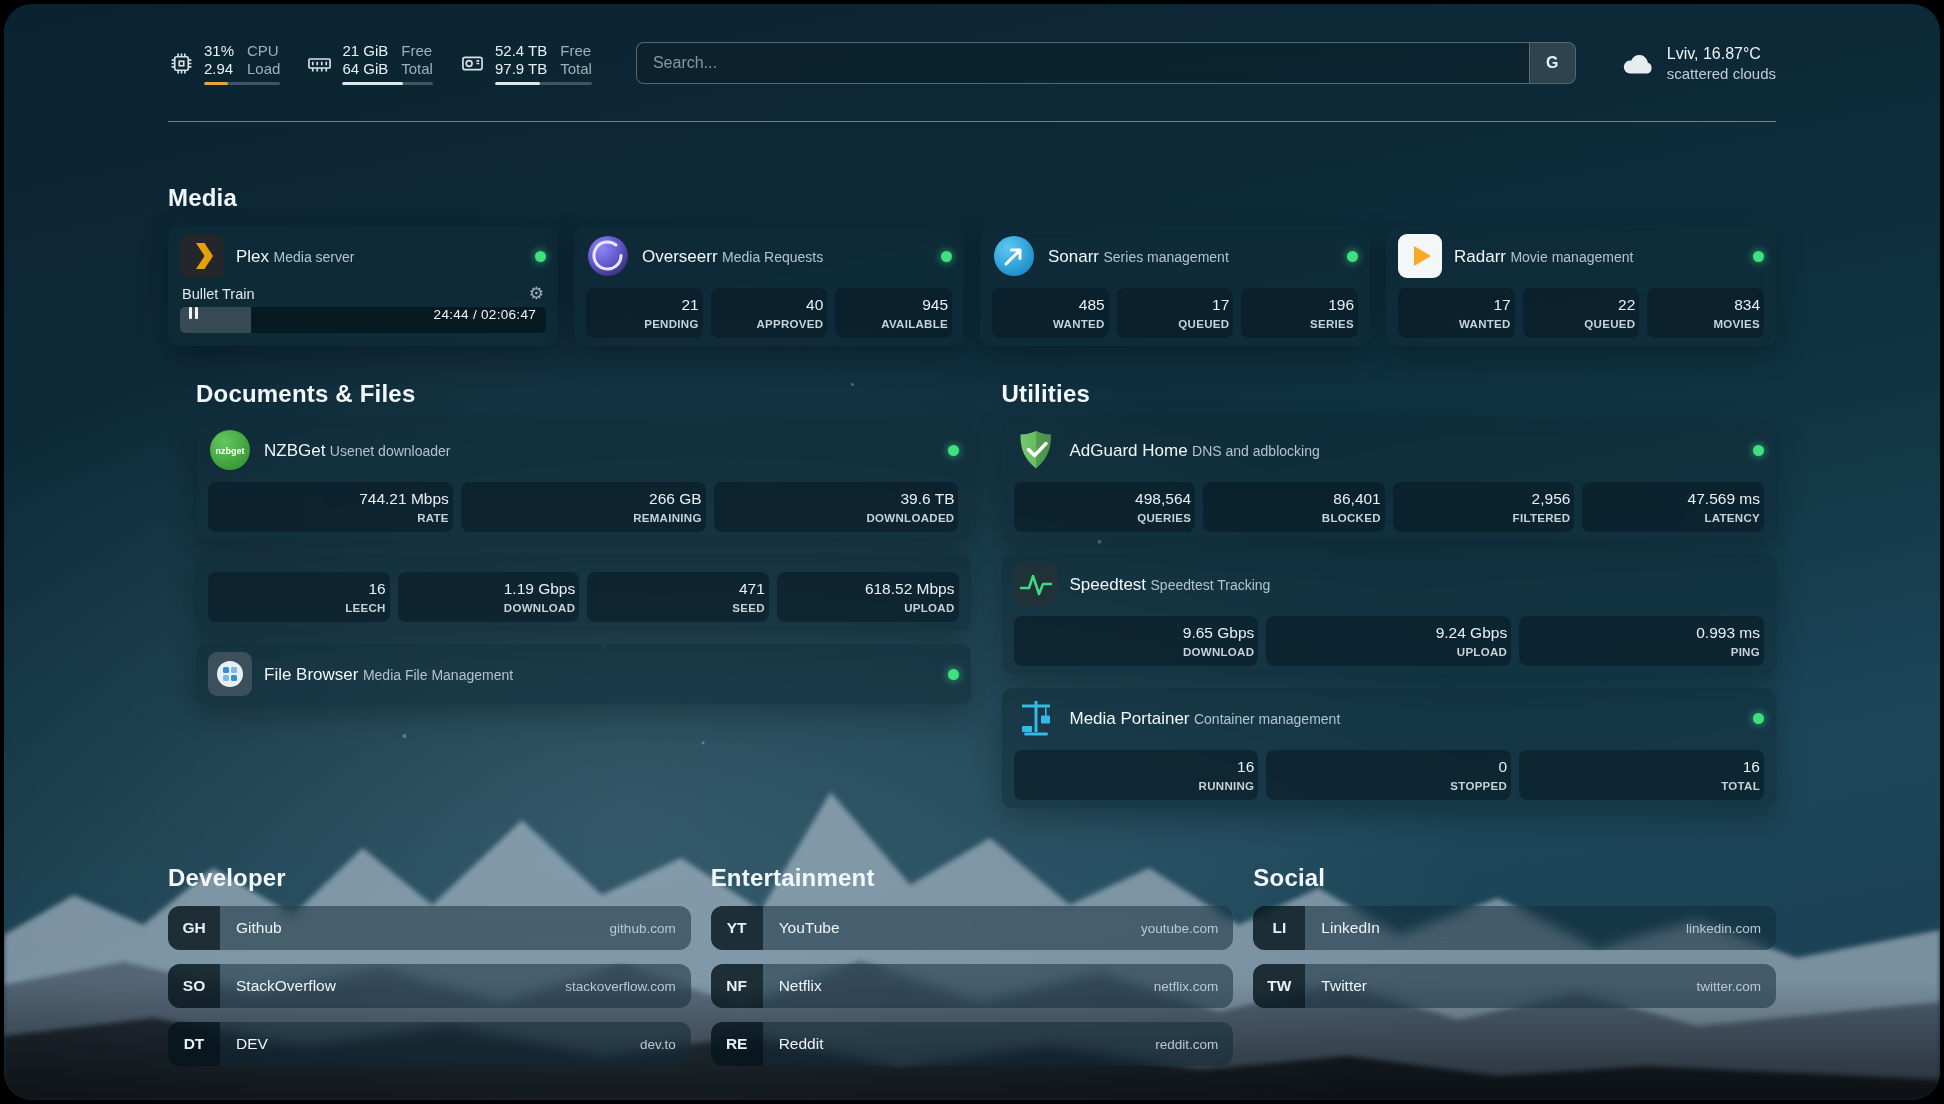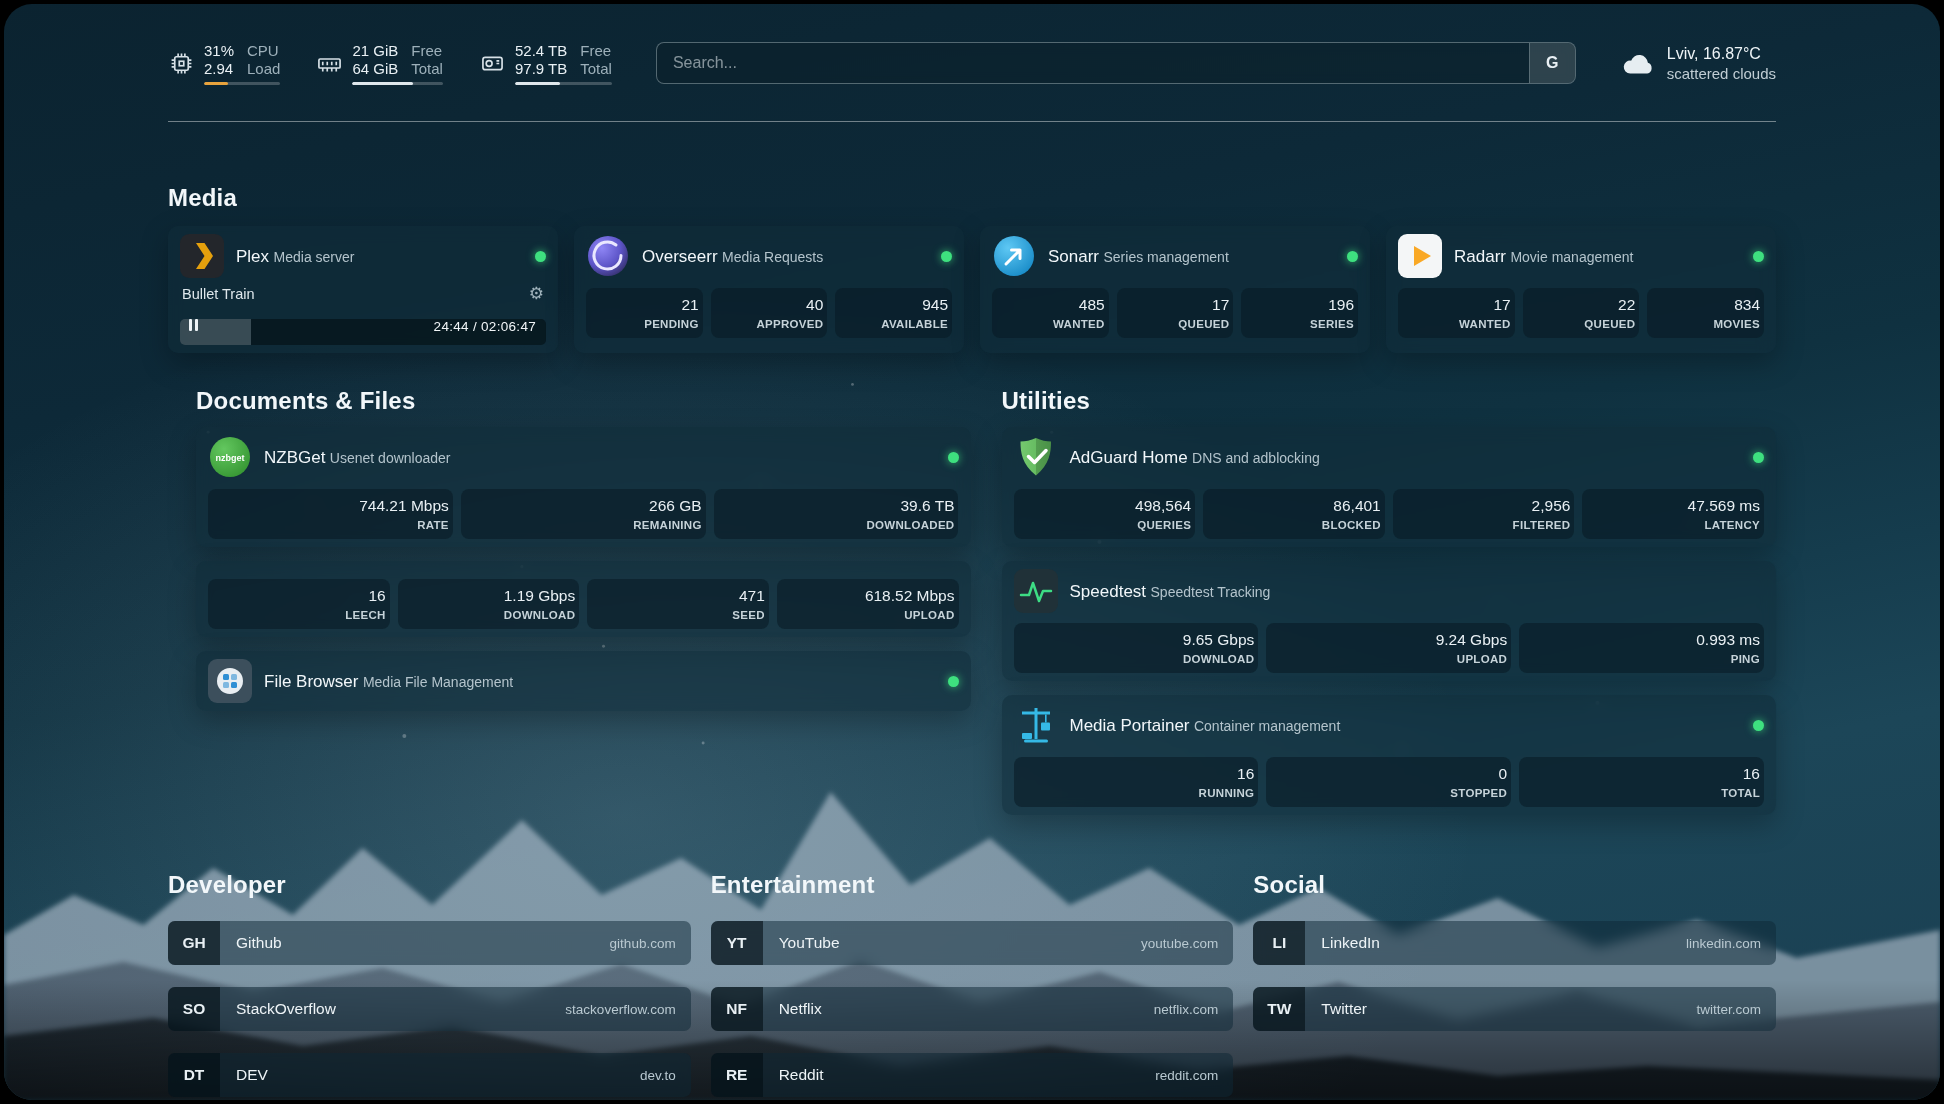--- a/index.html
+++ b/index.html
@@ -11,21 +11,21 @@
     background:radial-gradient(ellipse at 32% 74%, rgba(173,200,216,0.20), transparent 46%); }
   .bg-mountains { position:absolute; left:0; right:0; bottom:0; height:380px; width:100%; filter:blur(2.5px) saturate(0.85); }
   .bg-stars { position:absolute; inset:0; pointer-events:none; }
   .bg-dim { position:absolute; left:0; right:0; bottom:0; height:120px; pointer-events:none;
     background:linear-gradient(to top, rgba(0,0,0,0.5), transparent); }
 
   .content { position:relative; z-index:2; height:100%; }
 
   
   .topbar { display:flex; align-items:center; padding:30px 164px 0 164px; height:88px; }
-  .widgets { display:flex; align-items:center; gap:36px; }
+  .widgets { display:flex; align-items:center; gap:26px; }
   .widget { display:flex; align-items:center; gap:9px; }
   .ticon { width:27px; height:27px; flex:0 0 auto; }
   .w-grid { display:grid; grid-template-columns:auto auto; column-gap:13px; row-gap:0; }
   .w-grid .val { font-size:15px; line-height:18px; color:#e9f0f4; white-space:nowrap; }
   .w-grid .lab { font-size:15px; line-height:18px; color:#9db0ba; white-space:nowrap; }
   .w-bar { grid-column:1 / span 2; height:3px; background:rgba(255,255,255,0.22); border-radius:2px; margin-top:4px; overflow:hidden; }
   .w-bar i { display:block; height:100%; border-radius:2px; background:#dfe7ec; }
   .w-bar i.cpu { background:#e8a33d; }
 
   .search { flex:1; display:flex; align-items:stretch; margin:0 44px; height:42px;
@@ -59,38 +59,38 @@
   .dot { width:11px; height:11px; border-radius:50%; background:#3ee07f; margin-left:auto; align-self:center;
     box-shadow:0 0 8px rgba(62,224,127,0.8); flex:0 0 auto; }
 
   .stats { display:flex; gap:8px; margin-top:10px; }
   .stat { flex:1; background:rgba(8,26,35,0.55); border-radius:8px; padding:8px 4px 7px; text-align:right; min-width:0; }
   .stat .sv { font-size:15.5px; color:#e9f0f4; line-height:18px; white-space:nowrap; overflow:hidden; }
   .stat .sl { font-size:11.5px; font-weight:700; color:#c6d3d9; line-height:14px; margin-top:3px; letter-spacing:.3px; white-space:nowrap; }
 
   
   .np { margin-top:4px; }
-  .np-top { display:flex; align-items:center; justify-content:space-between; padding:3px 2px 17px; }
+  .np-top { display:flex; align-items:center; justify-content:space-between; padding:3px 2px 5px; }
   .np-title { font-size:14.5px; color:#dfe8ec; }
   .gear { color:#9fb2bb; font-size:17px; line-height:17px; cursor:pointer; }
   .np-bar { position:relative; height:26px; background:rgba(6,20,27,0.75); border-radius:5px; overflow:hidden; display:flex; align-items:flex-start; }
   .np-fill { position:absolute; left:0; top:0; bottom:0; background:rgba(148,170,180,0.35); }
   .pause { position:relative; display:flex; gap:3px; margin-left:9px; cursor:pointer; }
   .pause i { width:3px; height:12px; background:#eef4f7; border-radius:1px; }
   .np-time { position:absolute; right:10px; font-size:13.5px; color:#f2f6f8; letter-spacing:.3px; }
 
   .two-col { display:grid; grid-template-columns:1fr 1fr; gap:31px; margin-top:34px;margin-left:28px; }
   .col .section-title { margin-bottom:12px; }
   .col .card { margin-bottom:14px; }
   .col .card:last-child { margin-bottom:0; }
 
   
   .bookmarks { display:grid; grid-template-columns:repeat(3,1fr); gap:20px; margin-top:56px; }
-  .bm-row { display:flex; align-items:center; height:44px; background:rgba(14,40,53,0.5); border-radius:7px;
-    overflow:hidden; margin-top:22px; cursor:pointer; backdrop-filter:blur(6px); }
+  .bm-row { display:flex; align-items:center; height:44px; background:rgba(14,40,53,0.5); border-radius:12px;
+    overflow:hidden; margin-top:14px; cursor:pointer; backdrop-filter:blur(6px); }
   .bm-abbr { width:52px; height:100%; background:rgba(4,14,20,0.6); display:flex; align-items:center; justify-content:center;
     font-size:15.5px; font-weight:600; color:#e9f0f4; flex:0 0 auto; }
   .bm-name { margin-left:16px; font-size:15.5px; color:#eef4f7; }
   .bm-url { margin-left:auto; margin-right:15px; font-size:13.5px; color:#b9c9d1; }
 </style>
 </head>
 <body>
 
 <div class="app">
 <div class="dashboard">

